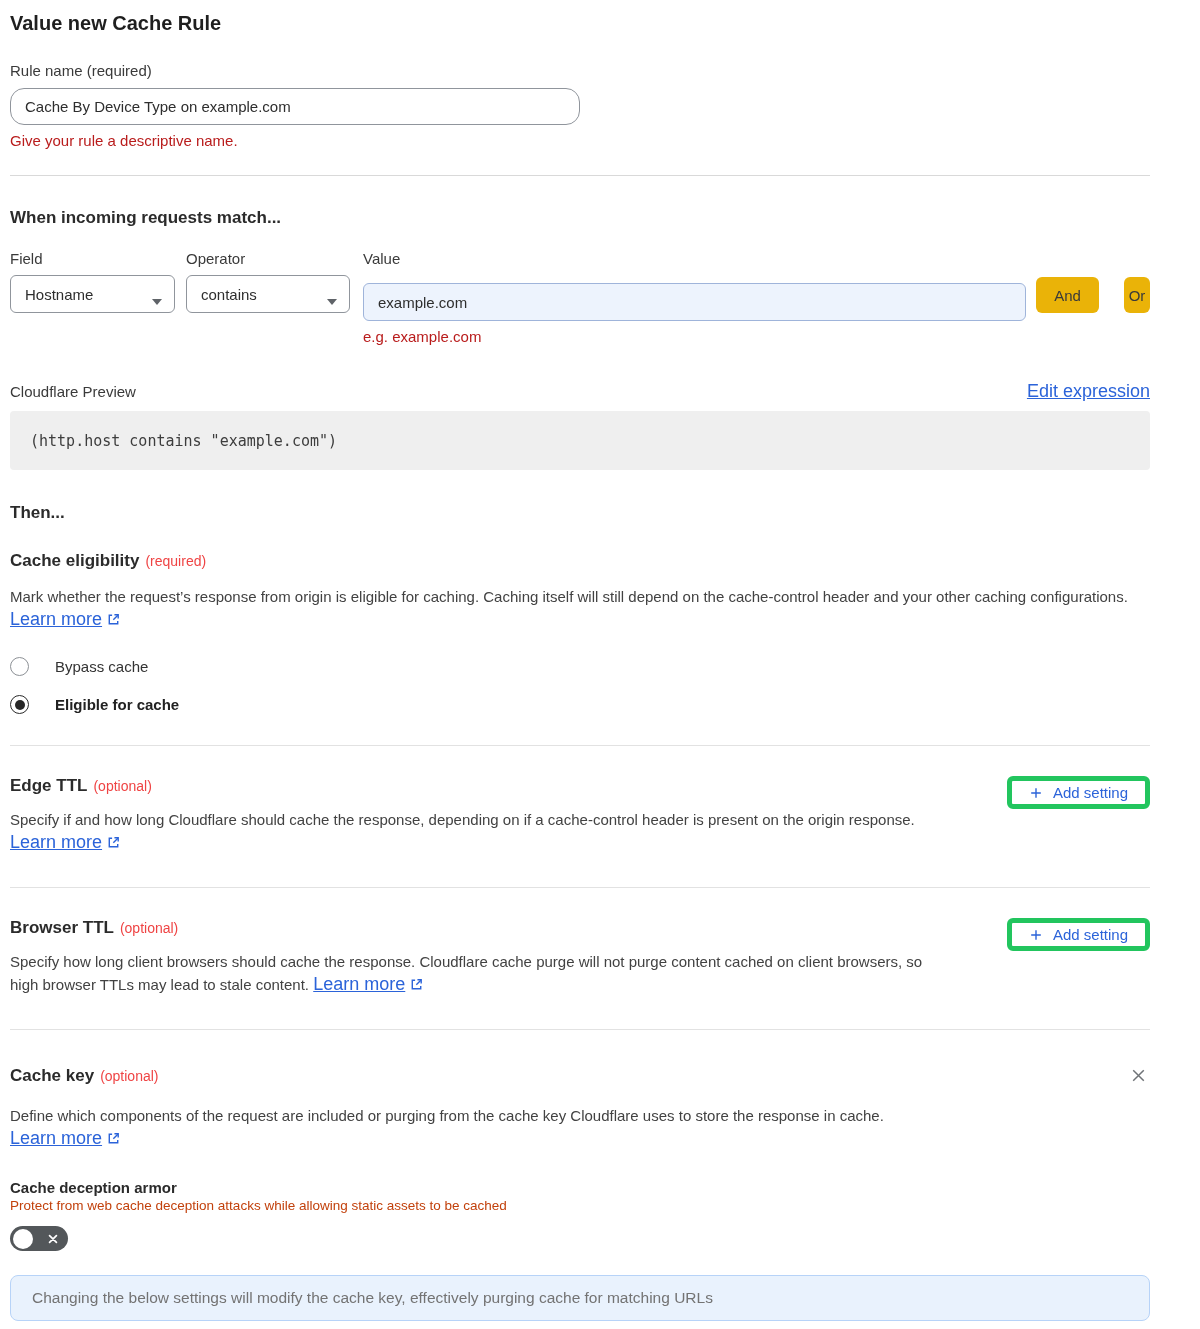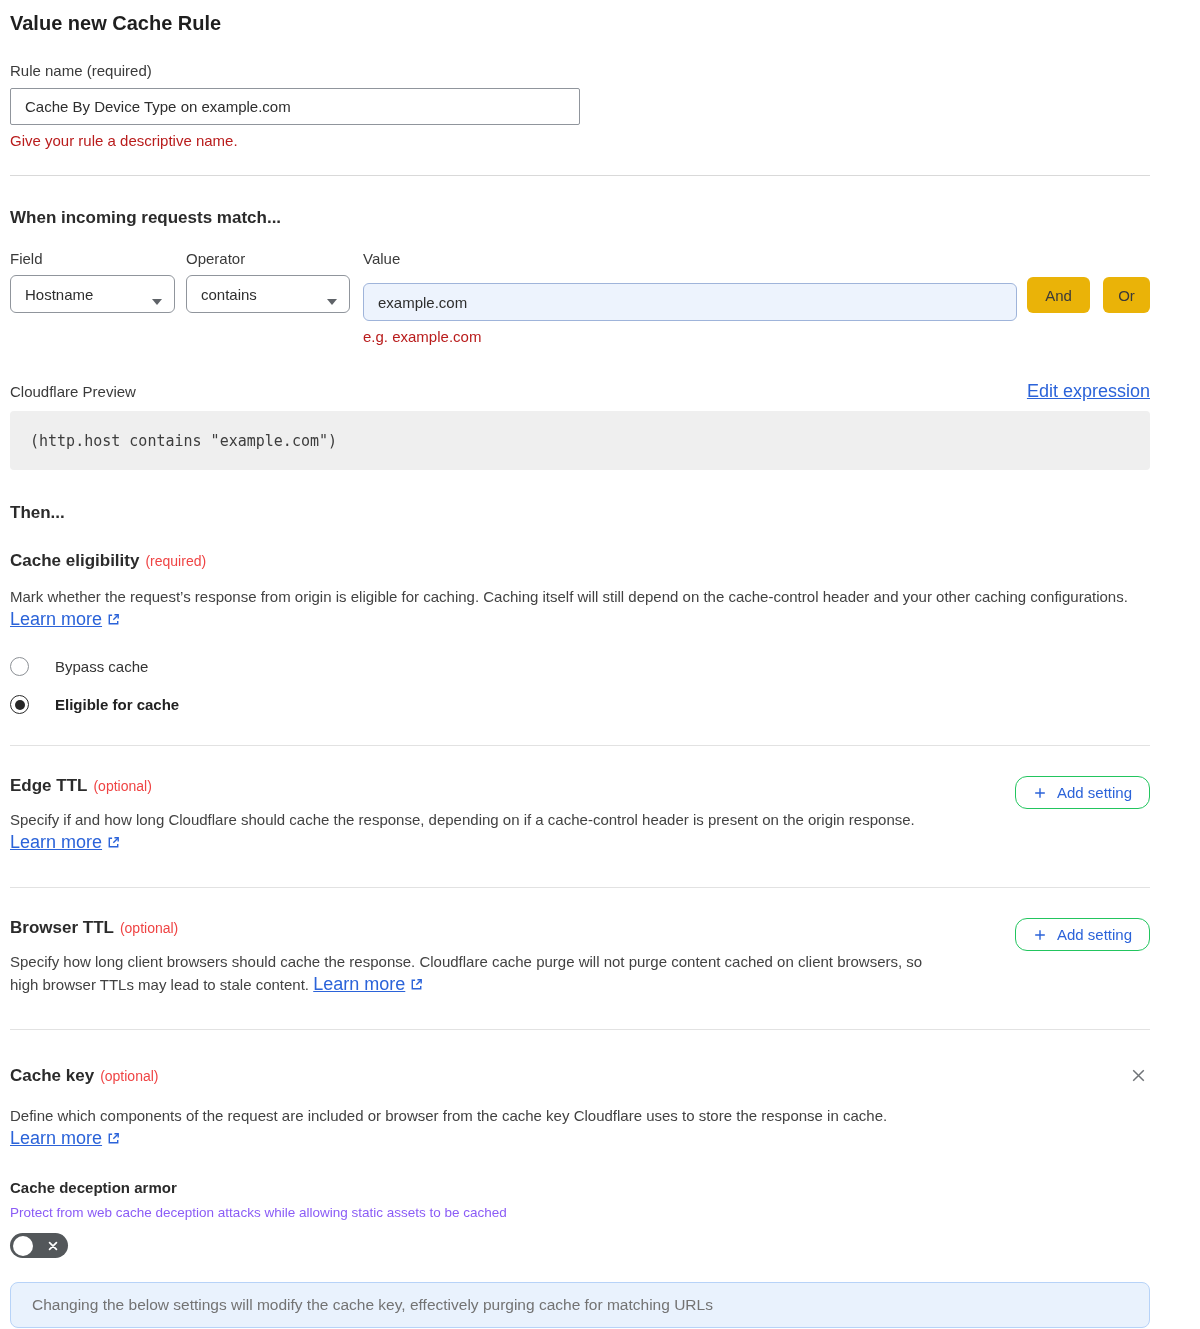--- a/index.html
+++ b/index.html
@@ -13,21 +13,21 @@
 
   h1.page-title { font-size: 20px; font-weight: 700; color: #1f1f1f; }
 
   .field-label { font-size: 15px; color: #3a3a3a; }
   .helper-text { font-size: 15px; color: #b91c1c; margin-top: 7px; }
 
   .rule-name-block { margin-top: 27px; }
   .text-input {
     display: block; margin-top: 8px;
     width: 570px; height: 37px;
-    border: 1px solid #90959c; border-radius: 2px;
+    border: 1px solid #90959c; border-radius: 14px;
     padding: 0 14px; font-size: 15px; color: #2e2e2e;
     font-family: "Liberation Sans", sans-serif;
     background: #fff; outline: none;
   }
 
   .divider { border: none; border-top: 1px solid #d9d9d9; margin-top: 26px; }
   .divider.light { border-top-color: #e2e2e2; }
 
   h2.section-heading { font-size: 17px; font-weight: 700; color: #2b2b2b; }
   .qualifier { font-size: 14px; font-weight: 400; color: #ef4444; margin-left: 6px; }
@@ -53,21 +53,21 @@
     font-size: 15px; color: #2e2e2e;
     font-family: "Liberation Sans", sans-serif; outline: none;
   }
   .conj-btn {
     margin-top: 27px; height: 36px;
     background: #eab308; border: none; border-radius: 6px;
     font-size: 15px; color: #3a3a3a; cursor: pointer;
     font-family: "Liberation Sans", sans-serif;
   }
   .btn-and { width: 63px; margin-left: 10px; }
-  .btn-or  { width: 47px; margin-left: 13px; }
+  .btn-or  { width: 26px; margin-left: 25px; }
 
   .expr-header { display: flex; justify-content: space-between; align-items: baseline; margin-top: 36px; }
   a.link { color: #2b63d9; text-decoration: underline; font-size: 18px; cursor: pointer; }
   .code-block {
     margin-top: 9px; height: 59px;
     background: #efefef; border-radius: 4px;
     display: flex; align-items: center; padding: 0 20px;
     font-family: "DejaVu Sans Mono", monospace;
     font-size: 15px; color: #3d3d3d;
   }
@@ -92,31 +92,31 @@
   .radio-dot { width: 10px; height: 10px; border-radius: 50%; background: #272727; display: none; }
   .radio-row.selected .radio-dot { display: block; }
   .radio-label { font-size: 15px; color: #333; margin-left: 26px; }
   .radio-row.selected .radio-label { font-weight: 700; color: #222; }
 
   .setting-section { display: flex; justify-content: space-between; align-items: flex-start; margin-top: 30px; }
   .setting-left { max-width: 930px; }
   .add-setting-btn {
     display: inline-flex; align-items: center; gap: 10px;
     height: 33px; padding: 0 17px;
-    background: #fff; border: 1px solid #22c55e; border-radius: 12px;
+    background: #fff; border: 5px solid #22c55e; border-radius: 6px;
     color: #2b63d9; font-size: 15px; cursor: pointer;
     font-family: "Liberation Sans", sans-serif; flex: none;
   }
 
   .cachekey-header { display: flex; justify-content: space-between; align-items: flex-start; margin-top: 36px; }
   .close-btn { background: none; border: none; cursor: pointer; padding: 2px; margin-top: -2px; }
   .cachekey-desc { max-width: 980px; }
 
   h3.sub-heading { font-size: 15px; font-weight: 700; color: #2b2b2b; margin-top: 27px; }
-  p.sub-text { font-size: 13.5px; color: #8b5cf6; margin-top: 9px; }
+  p.sub-text { font-size: 13.5px; color: #c2410c; margin-top: 2px; }
 
   .toggle {
     margin-top: 13px; width: 58px; height: 25px; border-radius: 13px;
     display: flex; align-items: center; cursor: pointer; border: none;
     padding: 0 3px; position: relative;
   }
   .toggle.off { background: #53575a; justify-content: space-between; }
   .toggle-knob { width: 20px; height: 20px; border-radius: 50%; background: #fff; flex: none; }
   .toggle-glyph { width: 24px; display: flex; align-items: center; justify-content: center; flex: none; }
 
@@ -276,21 +276,21 @@
     </h2>
     <button class="close-btn">
       <span style="display:inline-flex">
           <svg width="19" height="19" viewBox="0 0 18 18" fill="none" stroke="#6f7377" stroke-width="1.4">
             <path d="M4 4 L14 14 M14 4 L4 14"></path>
           </svg>
         </span>
     </button>
   </div>
   <p class="body-text cachekey-desc">
-    <span>Define which components of the request are included or browser from the cache key Cloudflare uses to store the response in cache.</span>
+    <span>Define which components of the request are included or purging from the cache key Cloudflare uses to store the response in cache.</span>
     <span class="learn-more"><a class="link">Learn more</a><span class="ext-icon"><svg width="15" height="15" viewBox="0 0 16 16" fill="none" stroke="#2b63d9" stroke-width="1.5">
             <path d="M6.5 3.5 H3.5 V12.5 H12.5 V9.5"></path>
             <path d="M9 3 H13 V7"></path>
             <path d="M12.6 3.4 L7.8 8.2"></path>
           </svg></span></span>
   </p>
 
   <h3 class="sub-heading">Cache deception armor</h3>
   <p class="sub-text">Protect from web cache deception attacks while allowing static assets to be cached</p>
   <button class="toggle off" aria-checked="false">

